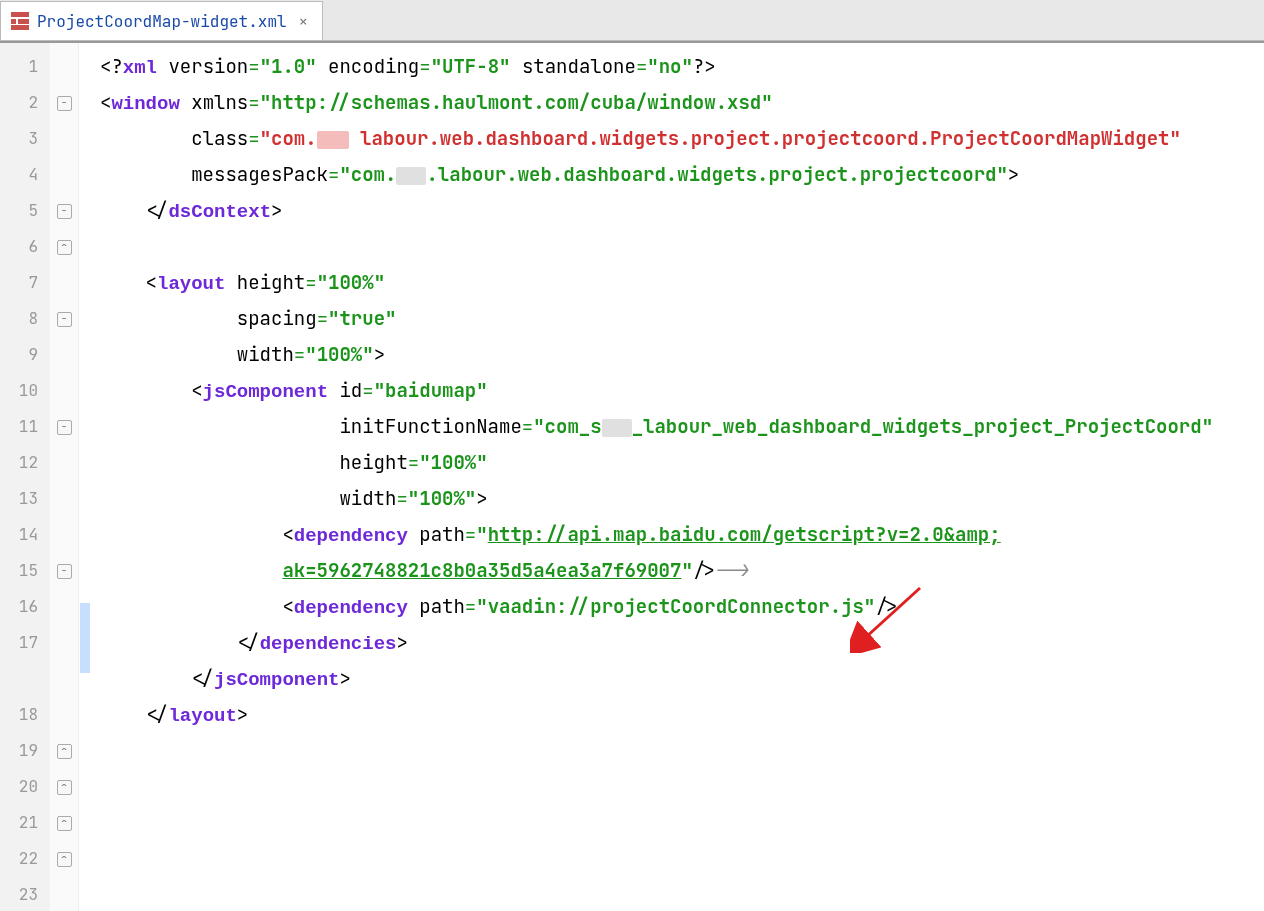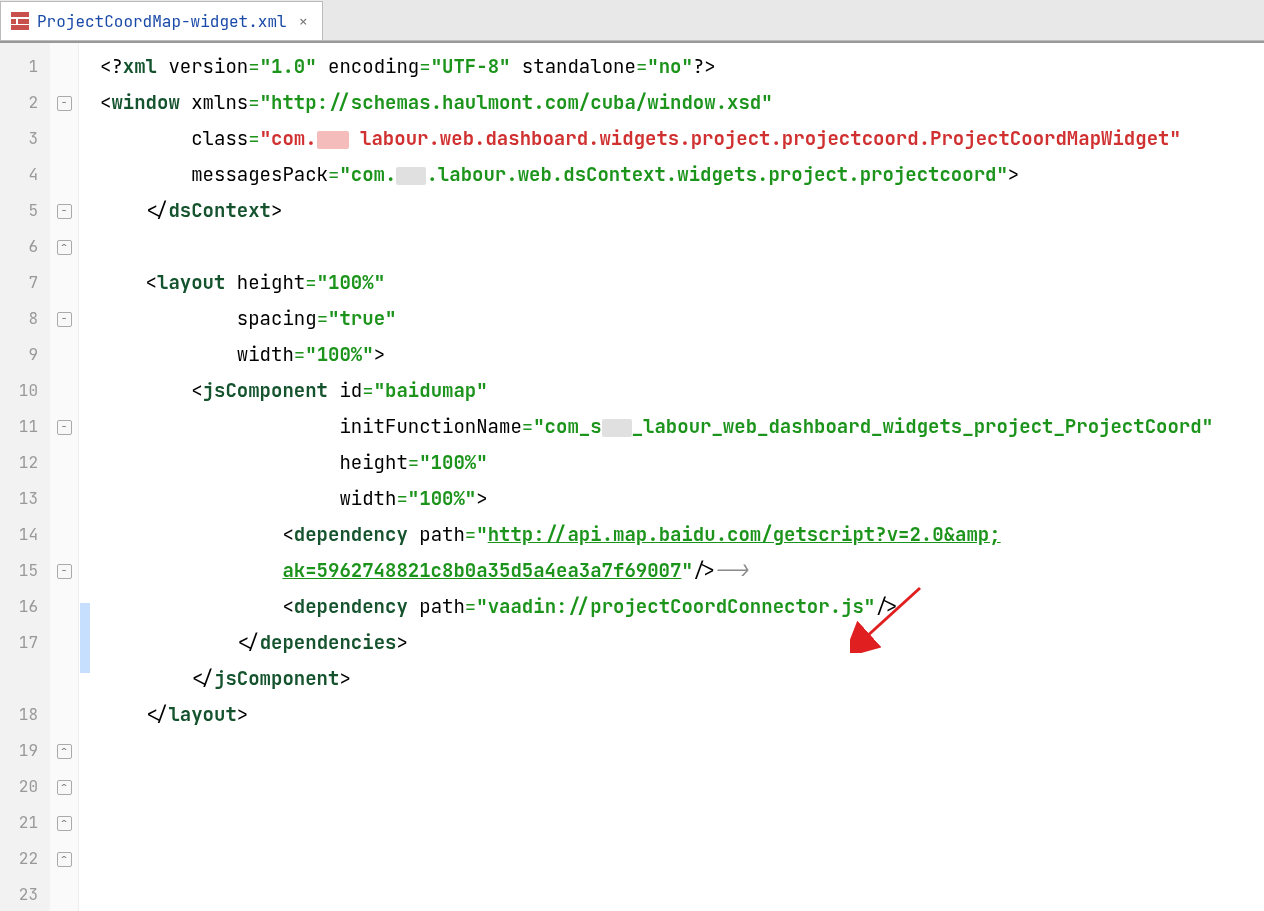--- a/index.html
+++ b/index.html
@@ -113,21 +113,21 @@
     border-radius: 4px;
     z-index: -1;
   }
   .line.current::before {
     content: "";
     position: absolute;
     left: -23px; right: 0; top: 0; bottom: 0;
     background: #fdf8e3;
     z-index: -2;
   }
-  .c-tag   { color: #14532d; font-weight: bold; }
+  .c-tag   { color: #6d28d9; font-weight: bold; font-family: Liberation Mono, monospace; }
   .c-attr  { color: #000000; font-weight: normal; }
   .c-eq    { color: #1c941c; }
   .c-str   { color: #1c941c; font-weight: bold; }
   .c-red   { color: #d03030; font-weight: bold; }
   .c-gray  { color: #8a8a8a; font-style: italic; }
   .c-link  { color: #1c941c; text-decoration: underline; font-weight: bold; }
   .c-b     { color: #000; }
 
   .sel-bar {
     position: absolute;
@@ -252,21 +252,21 @@
   <div class="sel-bar" style="top:560px;height:70px"></div>
 
   <div class="code-area">
 
     <div class="line"><span class="c-b">&lt;?</span><span class="c-tag">xml</span><span class="c-attr"> version</span><span class="c-eq">=</span><span class="c-str">"1.0"</span><span class="c-attr"> encoding</span><span class="c-eq">=</span><span class="c-str">"UTF-8"</span><span class="c-attr"> standalone</span><span class="c-eq">=</span><span class="c-str">"no"</span><span class="c-b">?&gt;</span></div>
 
     <div class="line hl-strip"><span class="c-b">&lt;</span><span class="c-tag">window</span><span class="c-attr"> xmlns</span><span class="c-eq">=</span><span class="c-str">"http://schemas.haulmont.com/cuba/window.xsd"</span></div>
 
     <div class="line hl-strip">        <span class="c-attr">class</span><span class="c-eq">=</span><span class="c-red">"com.</span><span class="redact"></span><span class="c-red"> labour.web.dashboard.widgets.project.projectcoord.ProjectCoordMapWidget"</span></div>
 
-    <div class="line hl-strip">        <span class="c-attr">messagesPack</span><span class="c-eq">=</span><span class="c-str">"com.</span><span class="redact2"></span><span class="c-str">.labour.web.dsContext.widgets.project.</span><span class="c-link" style="text-decoration:none">projectcoord"</span><span class="c-b">&gt;</span></div>
+    <div class="line hl-strip">        <span class="c-attr">messagesPack</span><span class="c-eq">=</span><span class="c-str">"com.</span><span class="redact2"></span><span class="c-str">.labour.web.dashboard.widgets.project.</span><span class="c-link" style="text-decoration:none">projectcoord"</span><span class="c-b">&gt;</span></div>
 
 
     <div class="line">    <span class="c-b">&lt;/</span><span class="c-tag">dsContext</span><span class="c-b">&gt;</span></div>
 
     <div class="line"></div>
 
     <div class="line hl-strip">    <span class="c-b">&lt;</span><span class="c-tag">layout</span><span class="c-attr"> height</span><span class="c-eq">=</span><span class="c-str">"100%"</span></div>
 
     <div class="line hl-strip">            <span class="c-attr">spacing</span><span class="c-eq">=</span><span class="c-str">"true"</span></div>
 

